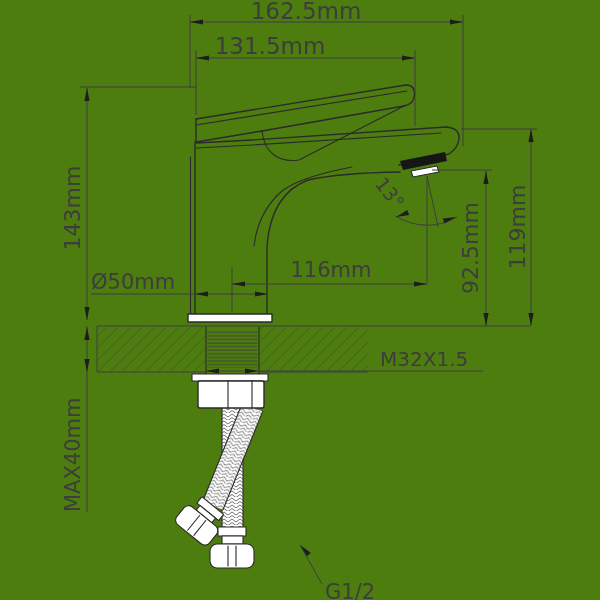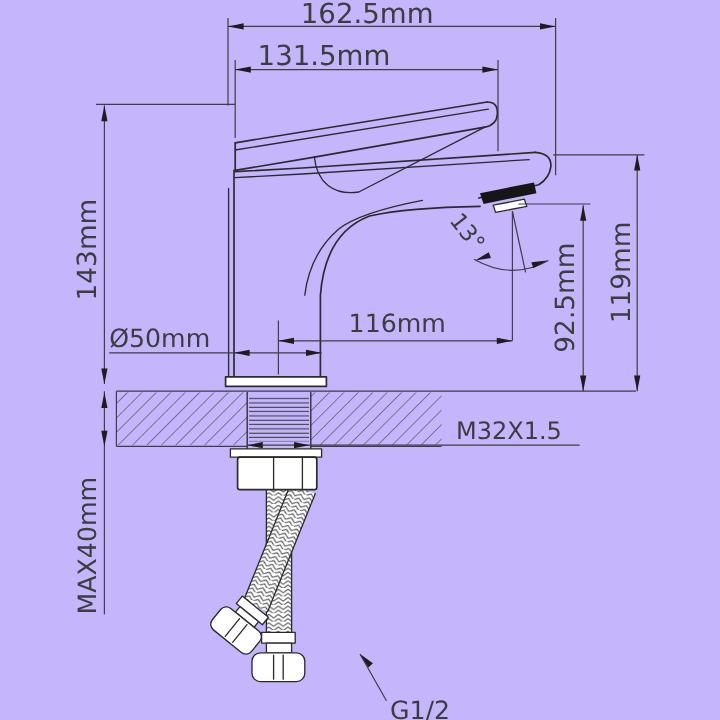--- a/index.html
+++ b/index.html
@@ -1,16 +1,16 @@
 <!DOCTYPE html>
 <html><head>
 <meta charset="utf-8">
 <style>
   html,body{margin:0;padding:0;background:#ffffff;}
-  .canvas{width:600px;height:600px;background:#c4b5fd;position:relative;overflow:hidden;}
+  .canvas{width:600px;height:600px;background:#4d7c0f;position:relative;overflow:hidden;}
   svg{display:block;}
   text{font-family:"DejaVu Sans","Liberation Sans",sans-serif;fill:#3d3d3d;}
   .dim{stroke:#3f3f3f;stroke-width:1;fill:none;}
   .obj{stroke:#2b2b2b;stroke-width:1.4;fill:none;stroke-linejoin:round;stroke-linecap:round;}
   .obj2{stroke:#2b2b2b;stroke-width:1.1;fill:none;stroke-linejoin:round;stroke-linecap:round;}
   .white{fill:#ffffff;}
   .t-big{font-size:23px;}
   .t-mid{font-size:21px;}
   .t-rot{font-size:22px;}
   .t-m32{font-size:20px;}

